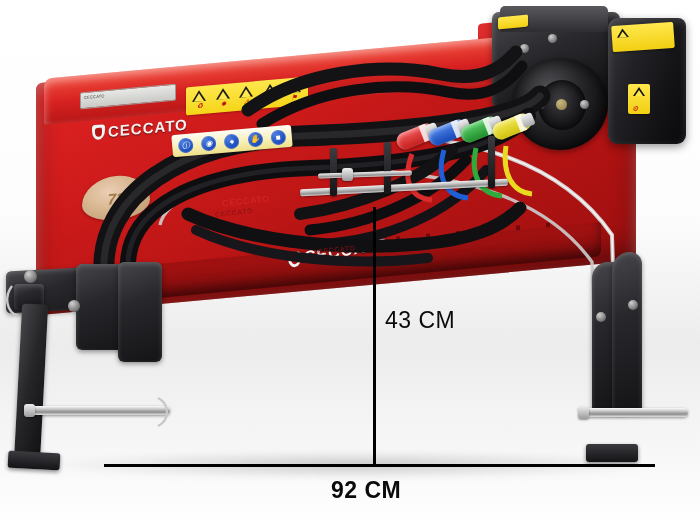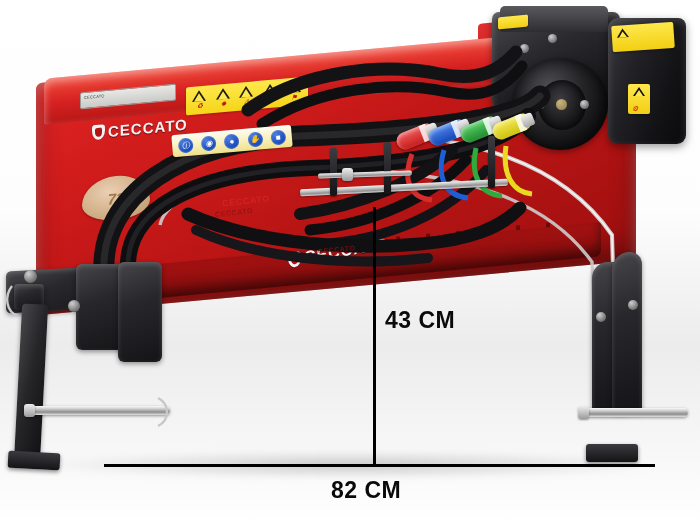--- a/index.html
+++ b/index.html
@@ -203,21 +203,21 @@
   .wiresvg{position:absolute;left:0;top:0;width:700px;height:500px;overflow:visible;}
 
   
   .gshadow{position:absolute;left:60px;top:452px;width:580px;height:26px;
     background:radial-gradient(ellipse at 50% 50%,rgba(90,90,95,.30) 0%,rgba(120,120,125,.12) 50%,rgba(255,255,255,0) 78%);
     filter:blur(3px);}
 
   
   #dim-vline{position:absolute;left:373px;top:207px;width:3px;height:259px;background:#000;}
   #dim-hline{position:absolute;left:104px;top:464px;width:551px;height:3px;background:#000;}
-  #dim-height-label{position:absolute;left:385px;top:307px;font-size:23px;font-weight:bold;color:#0a0a0a;
+  #dim-height-label{position:absolute;left:385px;top:307px;font-size:23px;font-weight:normal;color:#0a0a0a;
     letter-spacing:.5px;}
   #dim-width-label{position:absolute;left:331px;top:477px;font-size:23px;font-weight:bold;color:#0a0a0a;
     letter-spacing:.5px;}
 </style>
 </head>
 <body>
 
 <div id="stage">
 
   <div id="product">
@@ -405,15 +405,15 @@
     <div class="gb-bolt" style="left:628px;top:300px;width:10px;height:10px;"></div>
     <div class="pinbar" style="left:584px;top:408px;width:104px;"></div>
     <div class="pinhead" style="left:578px;top:406px;"></div>
     <div class="foot" style="left:586px;top:444px;width:52px;height:18px;"></div>
 
   </div>
 
   <div id="dim-vline"></div>
   <div id="dim-hline"></div>
   <div id="dim-height-label">43 CM</div>
-  <div id="dim-width-label">82 CM</div>
+  <div id="dim-width-label">92 CM</div>
 
 </div>
 
 </body></html>

